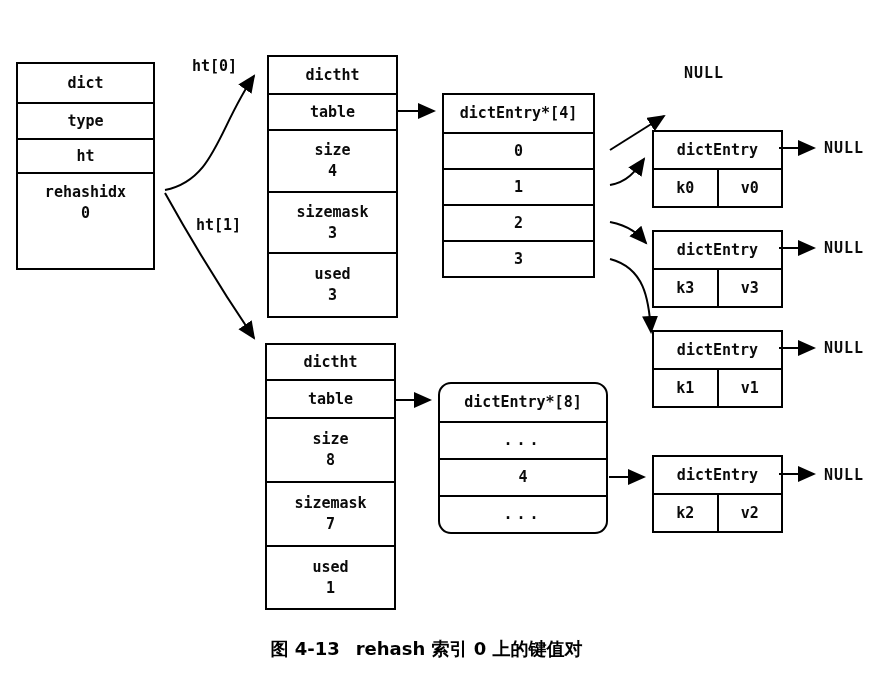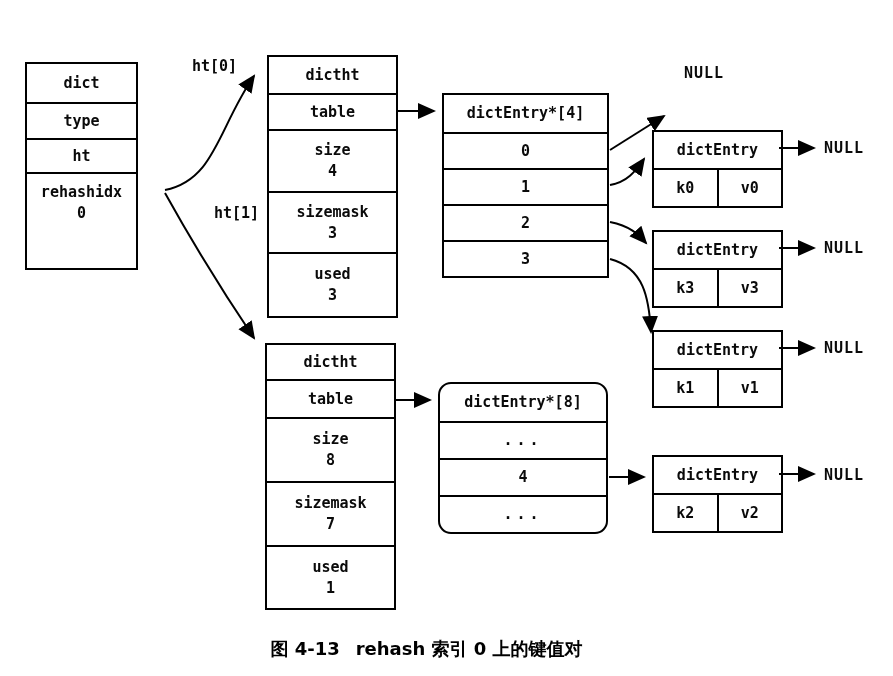--- a/index.html
+++ b/index.html
@@ -33,32 +33,32 @@
     font-family:"DejaVu Sans","Liberation Sans",sans-serif; font-weight:bold; font-size:18px; color:#000;
   }
   .caption .fig-label { margin-right:16px; }
   .caption .fig-title { font-family:"DejaVu Sans","Liberation Sans",sans-serif; }
 </style>
 </head>
 <body>
 
 <div class="stage">
 
-  <div class="box" style="left:25px; top:62px; width:113px; height:208px;">
+  <div class="box" style="left:16px; top:62px; width:139px; height:208px;">
     <div class="row h38">dict</div>
     <div class="row h36">type</div>
     <div class="row h34">ht</div>
     <div class="row h60">
       <span>rehashidx</span>
       <span class="val">0</span>
     </div>
   </div>
 
   <div class="float-label" style="left:192px; top:57px;">ht[0]</div>
-  <div class="float-label" style="left:196px; top:204px;margin-left:18px;">ht[1]</div>
+  <div class="float-label" style="left:196px; top:216px;">ht[1]</div>
 
   <div class="box" style="left:267px; top:55px; width:131px; height:263px;">
     <div class="row h36">dictht</div>
     <div class="row h36">table</div>
     <div class="row h62">
       <span>size</span>
       <span class="val">4</span>
     </div>
     <div class="row h61">
       <span>sizemask</span>
@@ -80,21 +80,21 @@
     <div class="row h64">
       <span>sizemask</span>
       <span class="val">7</span>
     </div>
     <div class="row h63">
       <span>used</span>
       <span class="val">1</span>
     </div>
   </div>
 
-  <div class="box" style="left:442px; top:93px; width:167px; height:185px;">
+  <div class="box" style="left:442px; top:93px; width:153px; height:185px;">
     <div class="row h37">dictEntry*[4]</div>
     <div class="row h36">0</div>
     <div class="row h36">1</div>
     <div class="row h36">2</div>
     <div class="row h36">3</div>
   </div>
 
   <div class="box" style="left:438px; top:382px; width:170px; height:152px;border-radius:13px;">
     <div class="row h37">dictEntry*[8]</div>
     <div class="row h37 dots">...</div>

